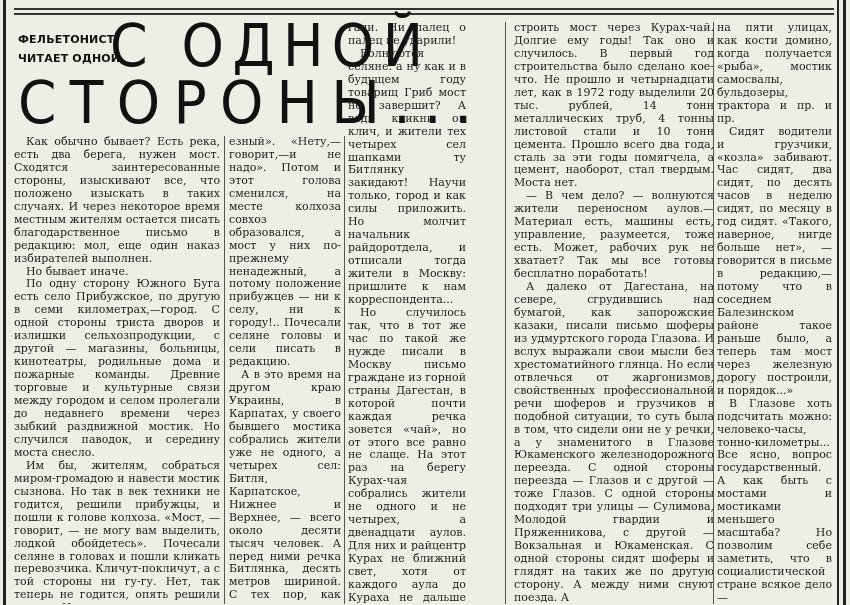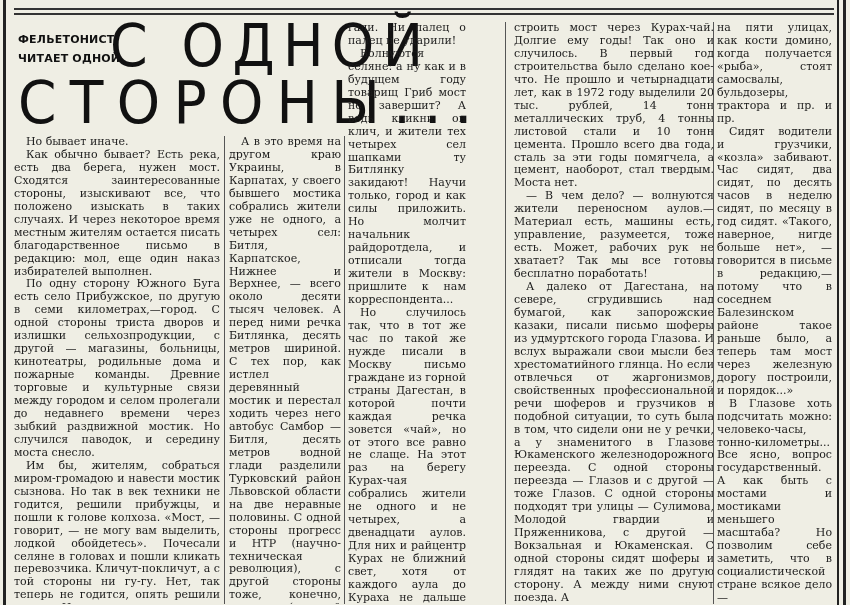--- a/index.html
+++ b/index.html
@@ -30,28 +30,29 @@
   <div class="right-rule2"></div>
 
   <div class="kicker">
     <div>ФЕЛЬЕТОНИСТ</div>
     <div>ЧИТАЕТ ОДНОЙ</div>
   </div>
   <div class="headline1">С ОДНОЙ</div>
   <div class="headline2">СТОРОНЫ...</div>
 
   <div class="col" style="left:14px; top:136px; width:206px; height:468px;">
+    <p>Как обычно бывает? Есть река, есть два берега, нужен мост. Сходятся заинтересованные стороны, изыскивают все, что положено изыскать в таких случаях. И через некоторое время местным жителям остается писать благодарственное письмо в редакцию: мол, еще один наказ избирателей выполнен.</p>
     <p>Но бывает иначе.</p>
-    <p>Как обычно бывает? Есть река, есть два берега, нужен мост. Сходятся заинтересованные стороны, изыскивают все, что положено изыскать в таких случаях. И через некоторое время местным жителям остается писать благодарственное письмо в редакцию: мол, еще один наказ избирателей выполнен.</p>
     <p>По одну сторону Южного Буга есть село Прибужское, по другую в семи километрах,—город. С одной стороны триста дворов и излишки сельхозпродукции, с другой — магазины, больницы, кинотеатры, родильные дома и пожарные команды. Древние торговые и культурные связи между городом и селом пролегали до недавнего времени через зыбкий раздвижной мостик. Но случился паводок, и середину моста снесло.</p>
     <p>Им бы, жителям, собраться миром-громадою и навести мостик сызнова. Но так в век техники не годится, решили прибужцы, и пошли к голове колхоза. «Мост, — говорит, — не могу вам выделить, лодкой обойдетесь». Почесали селяне в головах и пошли кликать перевозчика. Кличут-покличут, а с той стороны ни гу-гу. Нет, так теперь не годится, опять решили селяне. И пошли к голове колхоза. Пока шли, голову сменили. А новый голова — человек серь-</p>
   </div>
   <div class="vrule" style="left:224px; top:136px; height:468px;"></div>
 
   <div class="col" style="left:229px; top:136px; width:112px; height:468px;">
+    <p class="noindent">езный». «Нету,—говорит,—и не надо». Потом и этот голова сменился, на месте колхоза совхоз образовался, а мост у них по-прежнему ненадежный, а потому положение прибужцев — ни к селу, ни к городу!.. Почесали селяне головы и сели писать в редакцию.</p>
     <p>А в это время на другом краю Украины, в Карпатах, у своего бывшего мостика собрались жители уже не одного, а четырех сел: Битля, Карпатское, Нижнее и Верхнее, — всего около десяти тысяч человек. А перед ними речка Битлянка, десять метров шириной. С тех пор, как истлел деревянный мостик и перестал ходить через него автобус Самбор — Битля, десять метров водной глади разделили Турковский район Львовской области на две неравные половины. С одной стороны прогресс и НТР (научно-техническая революция), с другой стороны тоже, конечно, прогресс (в одной только Битле — совхоз «Дружба», две школы, поликлиника, три магазина), но разорваны между сторонами естественные связи, и это плохо. Пошел навстречу жителям товарищ Гриб — начальник райдоротдела.</p>
 
   </div>
   <div class="vrule" style="left:344px; top:136px; height:468px;"></div>
 
   <div class="col" style="left:348px; top:22px; width:118px; height:582px;">
     <p class="noindent">гали. Ни палец о палец не ударили!</p>
     <p>Волнуются селяне: а ну как и в будущем году товарищ Гриб мост не завершит? А ведь кликни он клич, и жители тех четырех сел шапками ту Битлянку закидают! Научи только, город и как силы приложить. Но молчит начальник райдоротдела, и отписали тогда жители в Москву: пришлите к нам корреспондента...</p>
     <p>Но случилось так, что в тот же час по такой же нужде писали в Москву письмо граждане из горной страны Дагестан, в которой почти каждая речка зовется «чай», но от этого все равно не слаще. На этот раз на берегу Курах-чая собрались жители не одного и не четырех, а двенадцати аулов. Для них и райцентр Курах не ближний свет, хотя от каждого аула до Кураха не дальше выстрела. Проверять это расстояние прямым способом никто, конечно, не собирался. В Курах горцы стремились с самыми мирными намерениями — ради магазина, больницы, печати на справке и других понятных надобностей. Но лететь пулей в район они могли, конечно, только в переносном смысле...</p>
 
@@ -59,18 +60,18 @@
   <div class="vrule" style="left:505px; top:22px; height:582px;"></div>
 
   <div class="col" style="left:514px; top:22px; width:200px; height:582px;">
     <p class="noindent">строить мост через Курах-чай. Долгие ему годы! Так оно и случилось. В первый год строительства было сделано кое-что. Не прошло и четырнадцати лет, как в 1972 году выделили 20 тыс. рублей, 14 тонн металлических труб, 4 тонны листовой стали и 10 тонн цемента. Прошло всего два года, сталь за эти годы помягчела, а цемент, наоборот, стал твердым. Моста нет.</p>
     <p>— В чем дело? — волнуются жители переносном аулов.— Материал есть, машины есть, управление, разумеется, тоже есть. Может, рабочих рук не хватает? Так мы все готовы бесплатно поработать!</p>
     <p>А далеко от Дагестана, на севере, сгрудившись над бумагой, как запорожские казаки, писали письмо шоферы из удмуртского города Глазова. И вслух выражали свои мысли без хрестоматийного глянца. Но если отвлечься от жаргонизмов, свойственных профессиональной речи шоферов и грузчиков в подобной ситуации, то суть была в том, что сидели они не у речки, а у знаменитого в Глазове Юкаменского железнодорожного переезда. С одной стороны переезда — Глазов и с другой — тоже Глазов. С одной стороны подходят три улицы — Сулимова, Молодой гвардии и Пряженникова, с другой — Вокзальная и Юкаменская. С одной стороны сидят шоферы и глядят на таких же по другую сторону. А между ними снуют поезда. А</p>
   </div>
   <div class="vrule" style="left:713px; top:22px; height:582px;"></div>
 
   <div class="col" style="left:717px; top:22px; width:115px; height:582px;">
-    <p class="noindent">на пяти улицах, как кости домино, когда получается «рыба», стоят самосвалы, бульдозеры, трактора и пр. и пр.</p>
+    <p class="noindent">на пяти улицах, как кости домино, когда получается «рыба», мостик самосвалы, бульдозеры, трактора и пр. и пр.</p>
     <p>Сидят водители и грузчики, «козла» забивают. Час сидят, два сидят, по десять часов в неделю сидят, по месяцу в год сидят. «Такого, наверное, нигде больше нет», — говорится в письме в редакцию,— потому что в соседнем Балезинском районе такое раньше было, а теперь там мост через железную дорогу построили, и порядок...»</p>
     <p>В Глазове хоть подсчитать можно: человеко-часы, тонно-километры... Все ясно, вопрос государственный. А как быть с мостами и мостиками меньшего масштаба? Но позволим себе заметить, что в социалистической стране всякое дело — государственное. И тогда, когда экономический эффект или ущерб виден, и тогда, когда он выражается в потерянном отдыхе, испорченном настроении, не вовремя прибывшем враче, непроданных овощах, в тревоге родителей за детей, чья школа на той стороне.</p>
 
   </div>
 </div>
 
 </body></html>

